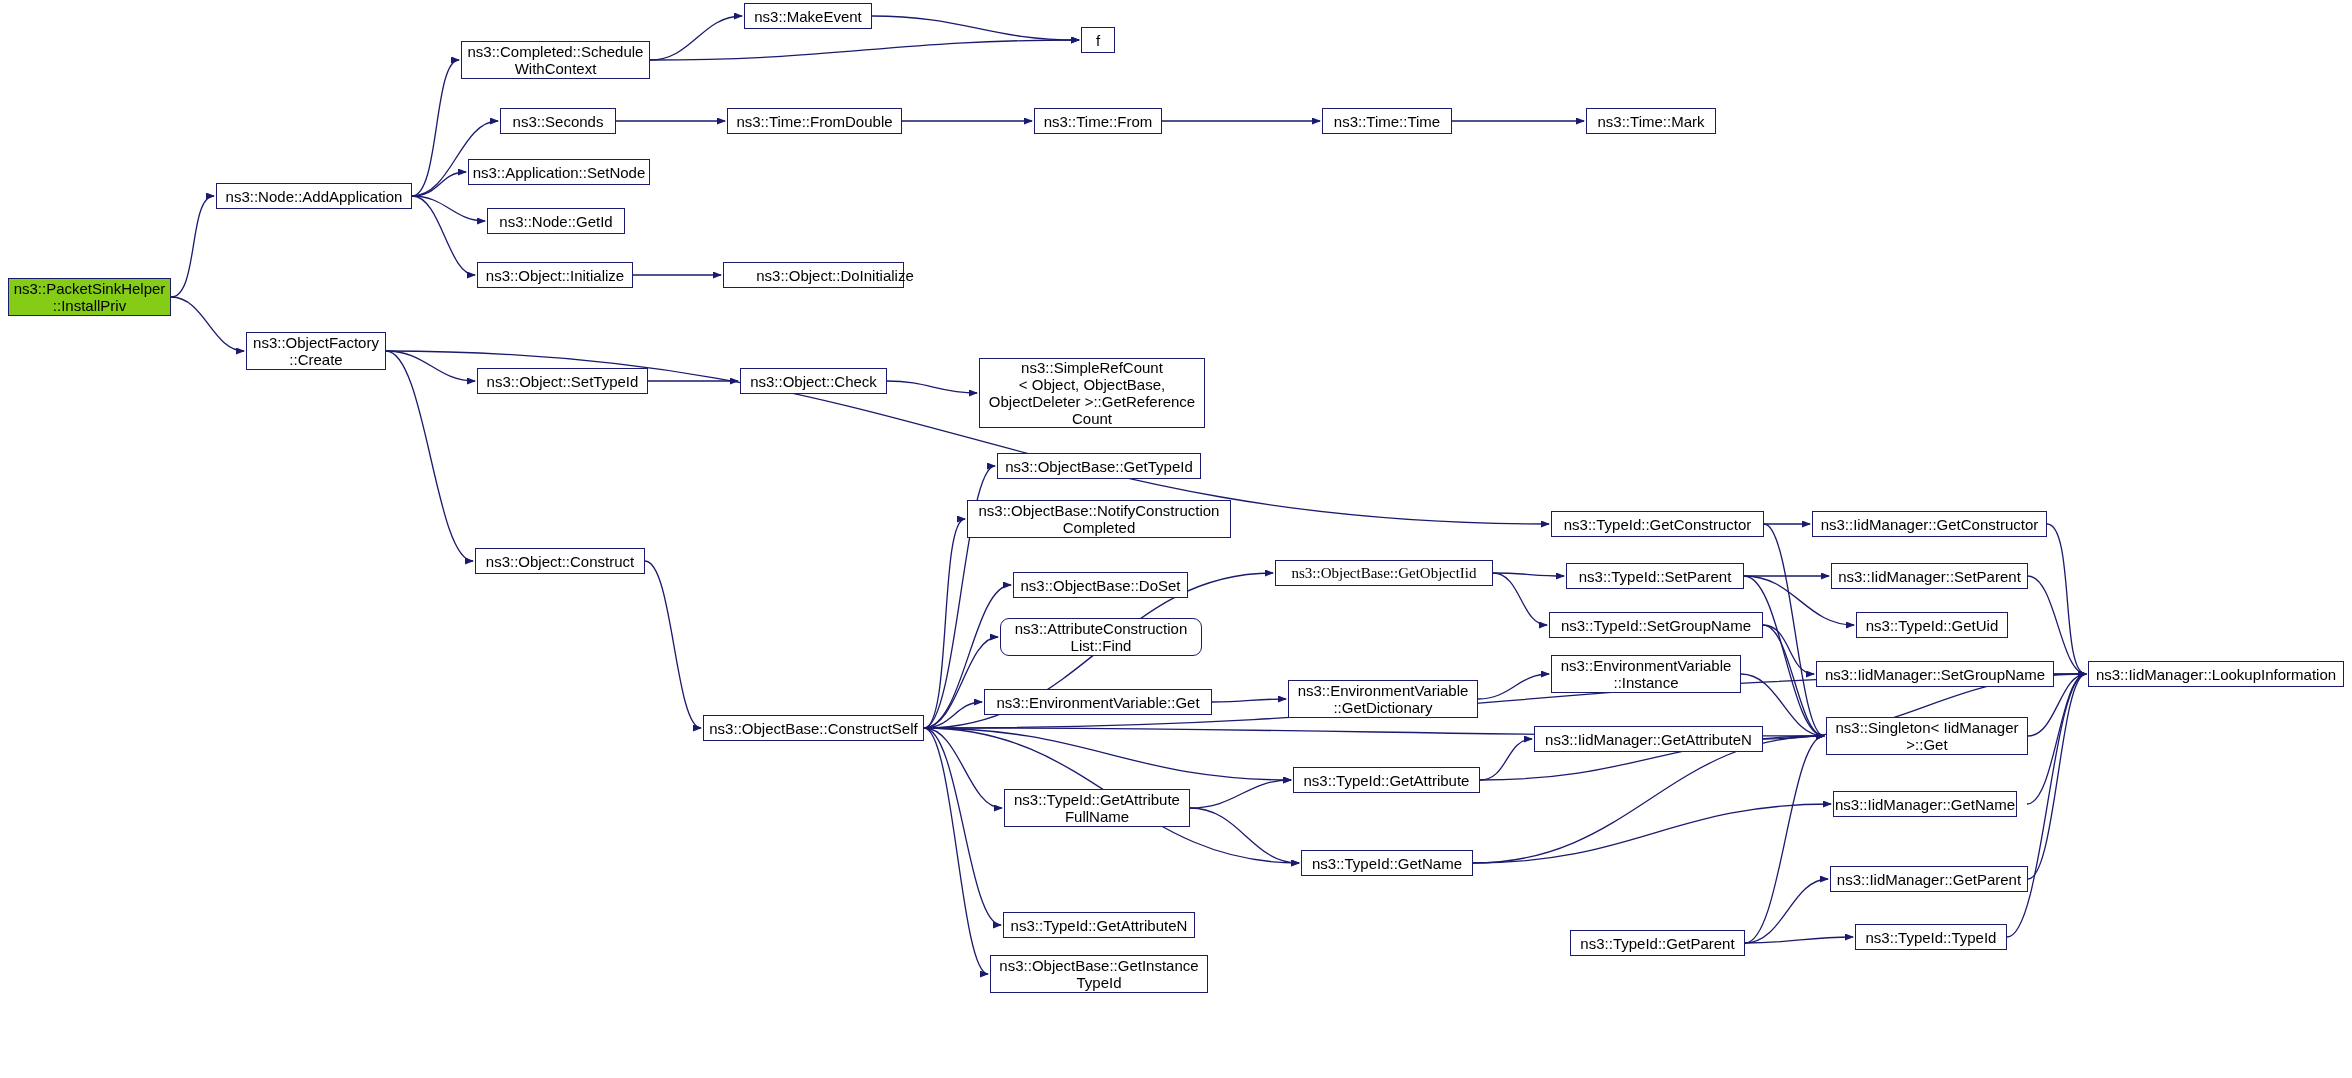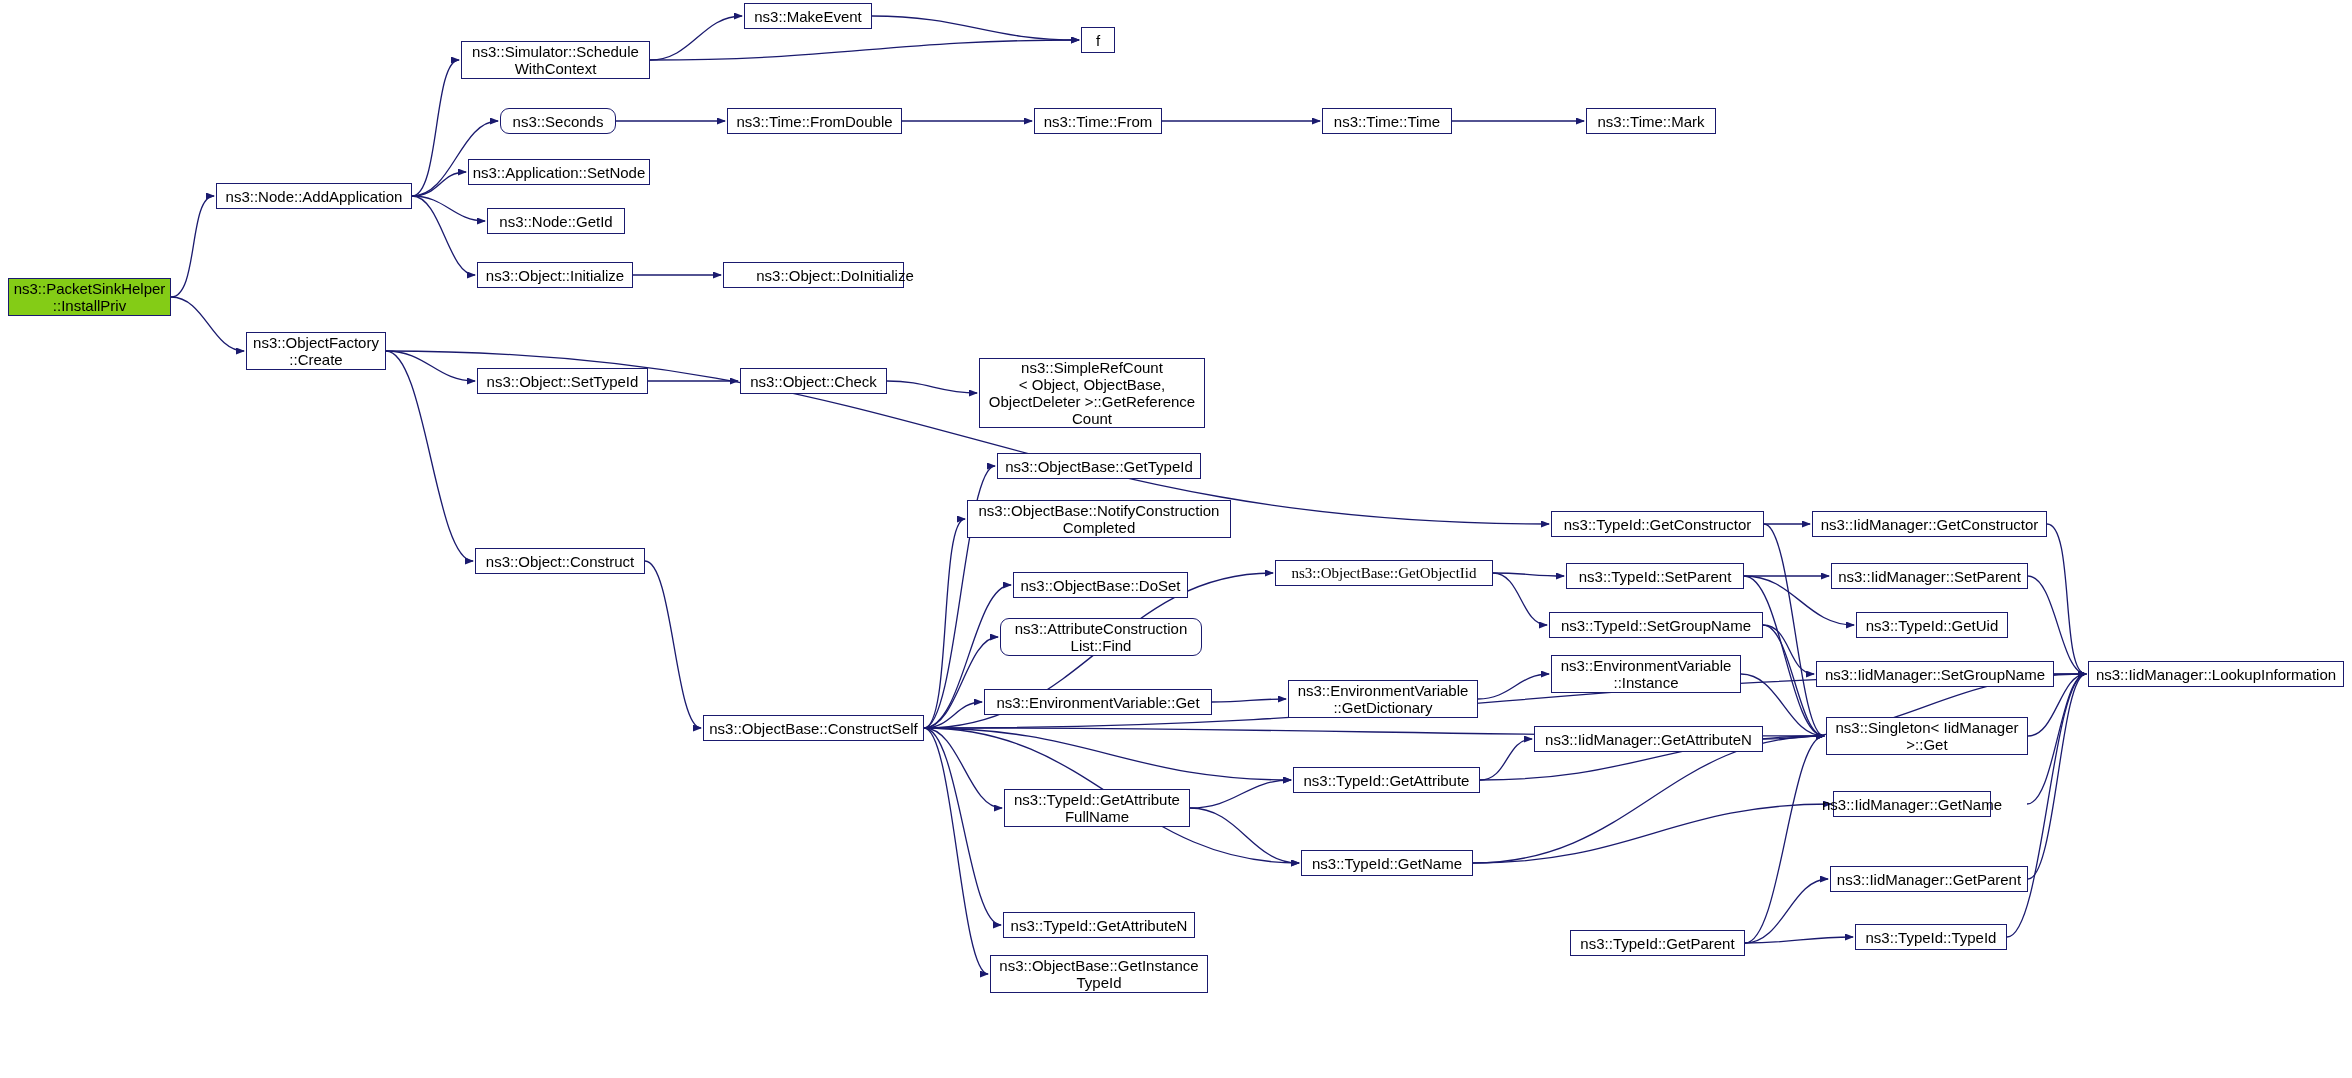--- a/index.html
+++ b/index.html
@@ -96,25 +96,25 @@
         <path d="M 2028 879 C 2056 879, 2060 674, 2086 674" fill="none" stroke="#1a1a6e" stroke-width="1.3" marker-end="url(#arrow)"></path>
         <path d="M 2007 937 C 2043.45 937, 2051.55 674, 2086 674" fill="none" stroke="#1a1a6e" stroke-width="1.3" marker-end="url(#arrow)"></path>
         <path d="M 1763 739 C 1909.25 739, 1941.75 674, 2086 674" fill="none" stroke="#1a1a6e" stroke-width="1.3" marker-end="url(#arrow)"></path>
         <path d="M 2028 736 C 2056 736, 2060 674, 2086 674" fill="none" stroke="#1a1a6e" stroke-width="1.3" marker-end="url(#arrow)"></path>
       </g>
   </svg>
   <div id="node-layer">
       <div class="node root" style="left: 8px; top: 278px; width: 163px; height: 38px;">ns3::PacketSinkHelper
 ::InstallPriv</div>
       <div class="node" style="left: 216px; top: 183px; width: 196px; height: 26px;">ns3::Node::AddApplication</div>
-      <div class="node" style="left: 461px; top: 41px; width: 189px; height: 38px;">ns3::Simulator::Schedule
+      <div class="node" style="left: 461px; top: 41px; width: 189px; height: 38px;">ns3::Completed::Schedule
 WithContext</div>
       <div class="node" style="left: 744px; top: 3px; width: 128px; height: 26px;">ns3::MakeEvent</div>
       <div class="node" style="left: 1081px; top: 27px; width: 34px; height: 26px;">f</div>
-      <div class="node" style="left: 500px; top: 108px; width: 116px; height: 26px; border-radius: 9px;">ns3::Seconds</div>
+      <div class="node" style="left: 500px; top: 108px; width: 116px; height: 26px;">ns3::Seconds</div>
       <div class="node" style="left: 727px; top: 108px; width: 175px; height: 26px;">ns3::Time::FromDouble</div>
       <div class="node" style="left: 1034px; top: 108px; width: 128px; height: 26px;">ns3::Time::From</div>
       <div class="node" style="left: 1322px; top: 108px; width: 130px; height: 26px;">ns3::Time::Time</div>
       <div class="node" style="left: 1586px; top: 108px; width: 130px; height: 26px;">ns3::Time::Mark</div>
       <div class="node" style="left: 468px; top: 159px; width: 182px; height: 26px;">ns3::Application::SetNode</div>
       <div class="node" style="left: 487px; top: 208px; width: 138px; height: 26px;">ns3::Node::GetId</div>
       <div class="node" style="left: 477px; top: 262px; width: 156px; height: 26px;">ns3::Object::Initialize</div>
       <div class="node" style="left: 723px; top: 262px; width: 181px; height: 26px; padding-left: 46px;">ns3::Object::DoInitialize</div>
       <div class="node" style="left: 246px; top: 332px; width: 140px; height: 38px;">ns3::ObjectFactory
 ::Create</div>
@@ -149,18 +149,18 @@
       <div class="node" style="left: 1549px; top: 612px; width: 214px; height: 26px;">ns3::TypeId::SetGroupName</div>
       <div class="node" style="left: 1551px; top: 655px; width: 190px; height: 38px;">ns3::EnvironmentVariable
 ::Instance</div>
       <div class="node" style="left: 1534px; top: 726px; width: 229px; height: 26px;">ns3::IidManager::GetAttributeN</div>
       <div class="node" style="left: 1812px; top: 511px; width: 235px; height: 26px;">ns3::IidManager::GetConstructor</div>
       <div class="node" style="left: 1831px; top: 563px; width: 197px; height: 26px;">ns3::IidManager::SetParent</div>
       <div class="node" style="left: 1856px; top: 612px; width: 152px; height: 26px;">ns3::TypeId::GetUid</div>
       <div class="node" style="left: 1816px; top: 661px; width: 238px; height: 26px;">ns3::IidManager::SetGroupName</div>
       <div class="node" style="left: 1826px; top: 717px; width: 202px; height: 38px;">ns3::Singleton&lt; IidManager
 &gt;::Get</div>
-      <div class="node" style="left: 1833px; top: 791px; width: 158px; height: 26px;">ns3::IidManager::GetName</div>
+      <div class="node" style="left: 1833px; top: 791px; width: 184px; height: 26px;">ns3::IidManager::GetName</div>
       <div class="node" style="left: 1830px; top: 866px; width: 198px; height: 26px;">ns3::IidManager::GetParent</div>
       <div class="node" style="left: 1855px; top: 924px; width: 152px; height: 26px;">ns3::TypeId::TypeId</div>
       <div class="node" style="left: 2088px; top: 661px; width: 256px; height: 26px;">ns3::IidManager::LookupInformation</div>
     </div>
 </div>
 
 </body></html>

